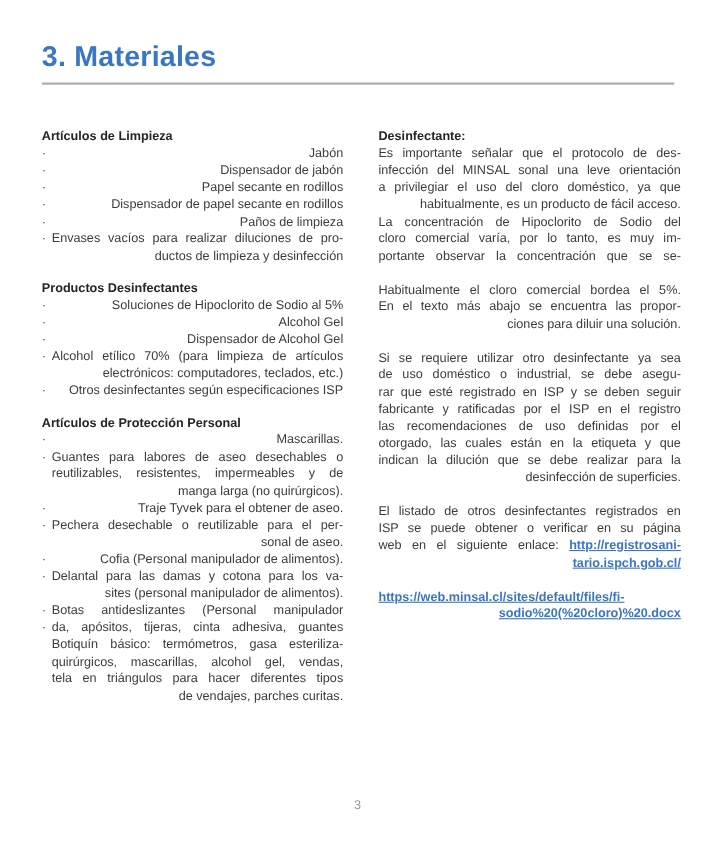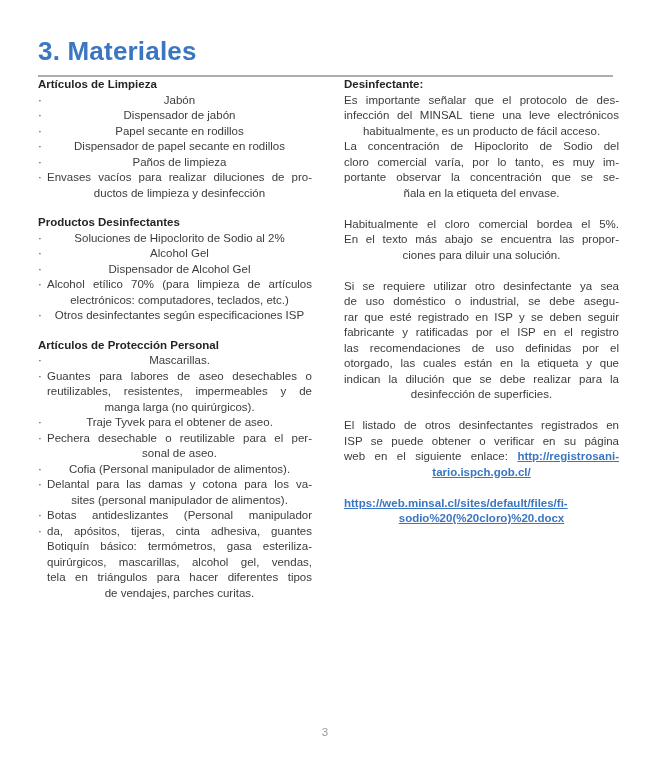--- a/index.html
+++ b/index.html
@@ -25,40 +25,41 @@
   }
   .rule {
     width: 575px;
     height: 2px;
     background: #a9aeb3;
     margin-top: 9px;
   }
   .columns {
     display: flex;
     gap: 32px;
+    margin-top: 40px;
   }
   .col {
     font-size: 11.5px;
     line-height: 15.5px;
     color: #3c3c3c;
   }
   .col.left  { width: 280px; }
   .col.right { width: 281px; }
   .heading {
     font-size: 11.5px;
     line-height: 15.5px;
     font-weight: bold;
     color: #252525;
     margin: 0;
   }
   .section + .section { margin-top: 14px; }
   .item { display: flex; }
   .marker { flex: none; width: 9px; }
   .itext { flex: 1; min-width: 0; }
-  .ln { text-align: center; }
+  .ln { text-align: right; }
   .ln.j { text-align: justify; text-align-last: justify; }
   .para.gap { margin-top: 15.5px; }
   a.link {
     color: #3b76c2;
     font-weight: bold;
     cursor: pointer;
   }
   .pagenum {
     position: absolute;
     left: 0; right: 0;
@@ -117,21 +118,21 @@
               </div>
             </div>
           </div>
         </div>
         <div class="section">
           <h3 class="heading">Productos Desinfectantes</h3>
           <div class="list">
             <div class="item">
               <span class="marker">·</span>
               <div class="itext">
-                <div class="ln"><span>Soluciones de Hipoclorito de Sodio al 2%</span></div>
+                <div class="ln"><span>Soluciones de Hipoclorito de Sodio al 5%</span></div>
               </div>
             </div>
             <div class="item">
               <span class="marker">·</span>
               <div class="itext">
                 <div class="ln"><span>Alcohol Gel</span></div>
               </div>
             </div>
             <div class="item">
               <span class="marker">·</span>
@@ -214,28 +215,28 @@
               </div>
             </div>
           </div>
         </div>
       </div>
     <div class="col right">
       <h3 class="heading">Desinfectante:</h3>
       <div id="right-paras">
           <div class="para">
             <div class="ln j"><span>Es importante señalar que el protocolo de des-</span></div>
-            <div class="ln j"><span>infección del MINSAL tiene una leve electrónicos</span></div>
+            <div class="ln j"><span>infección del MINSAL sonal una leve orientación</span></div>
+            <div class="ln j"><span>a privilegiar el uso del cloro doméstico, ya que</span></div>
             <div class="ln"><span>habitualmente, es un producto de fácil acceso.</span></div>
           </div>
           <div class="para">
             <div class="ln j"><span>La concentración de Hipoclorito de Sodio del</span></div>
             <div class="ln j"><span>cloro comercial varía, por lo tanto, es muy im-</span></div>
             <div class="ln j"><span>portante observar la concentración que se se-</span></div>
-            <div class="ln"><span>ñala en la etiqueta del envase.</span></div>
           </div>
           <div class="para gap">
             <div class="ln j"><span>Habitualmente el cloro comercial bordea el 5%.</span></div>
             <div class="ln j"><span>En el texto más abajo se encuentra las propor-</span></div>
             <div class="ln"><span>ciones para diluir una solución.</span></div>
           </div>
           <div class="para gap">
             <div class="ln j"><span>Si se requiere utilizar otro desinfectante ya sea</span></div>
             <div class="ln j"><span>de uso doméstico o industrial, se debe asegu-</span></div>
             <div class="ln j"><span>rar que esté registrado en ISP y se deben seguir</span></div>

